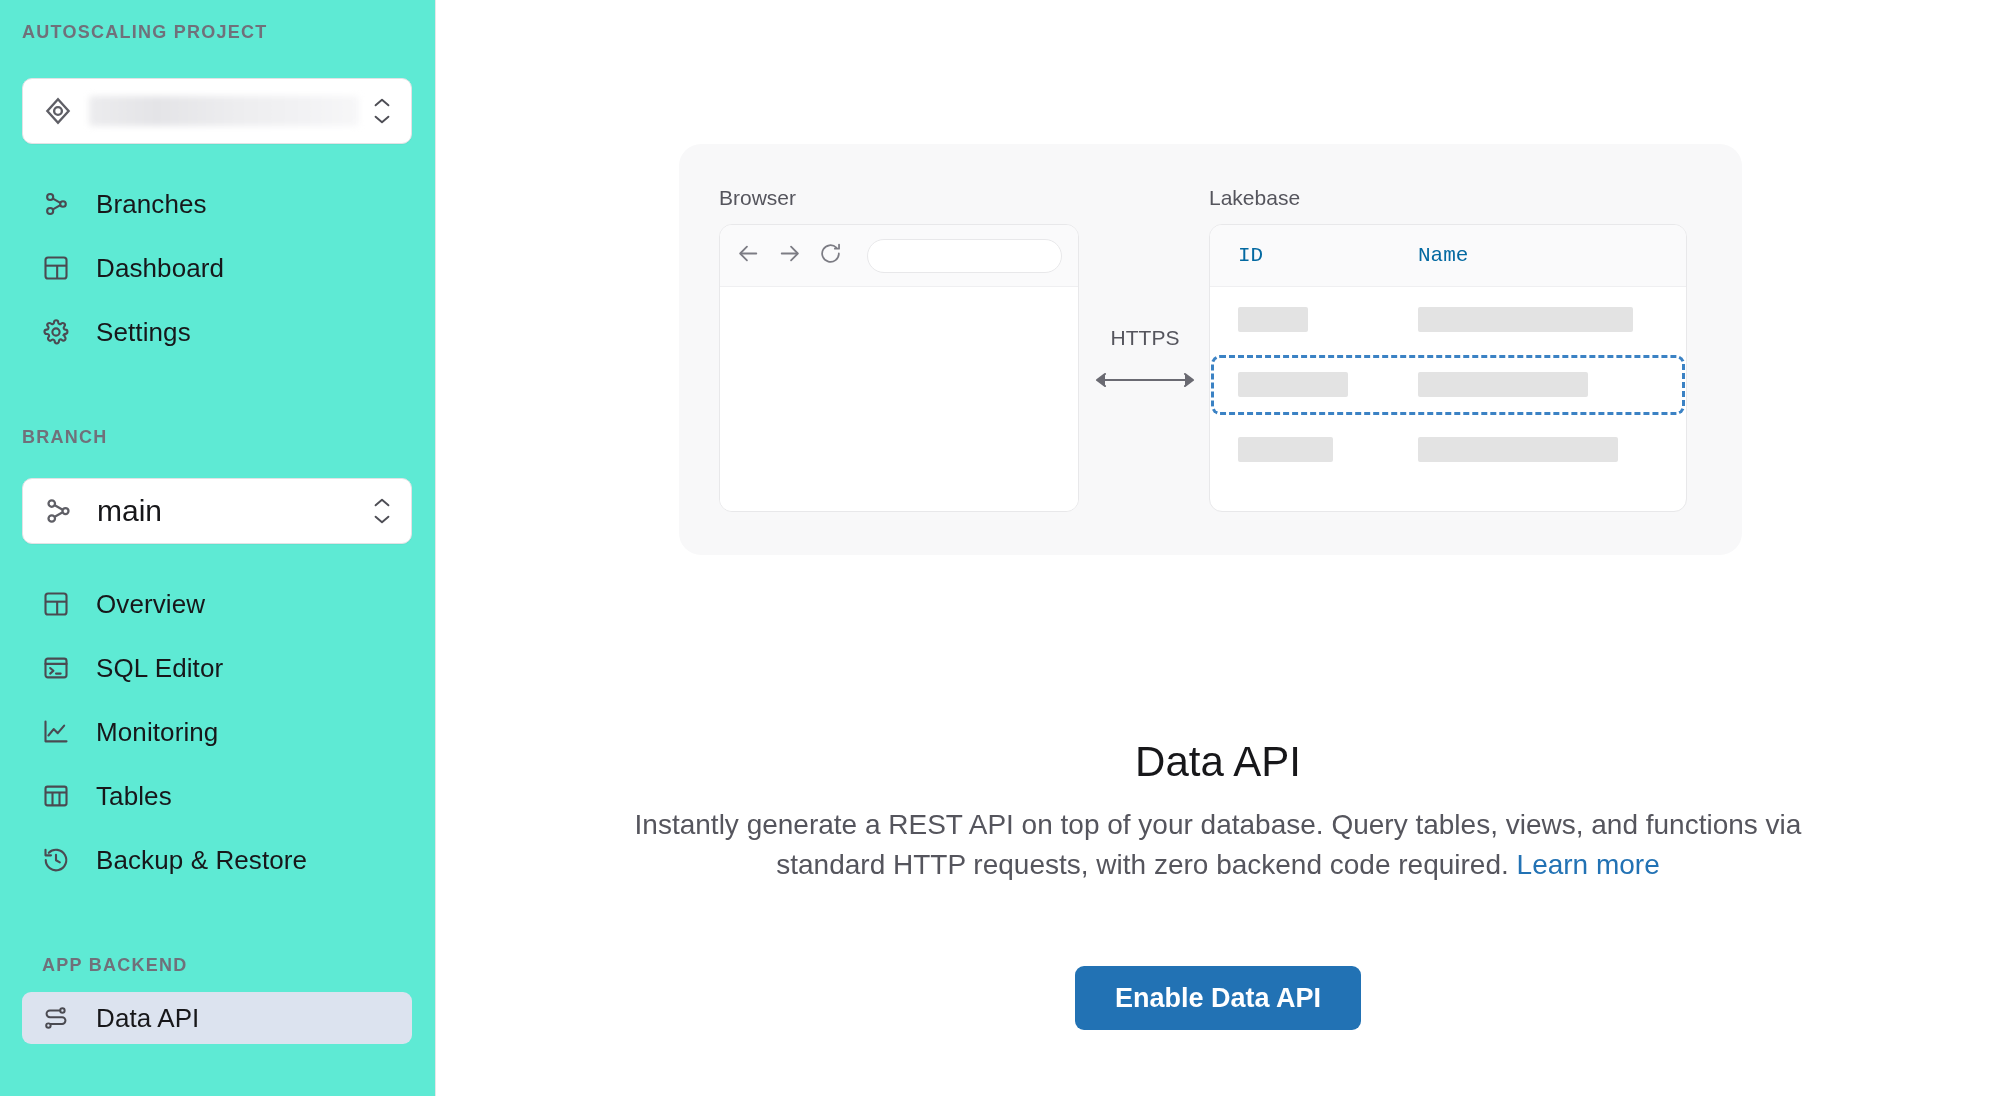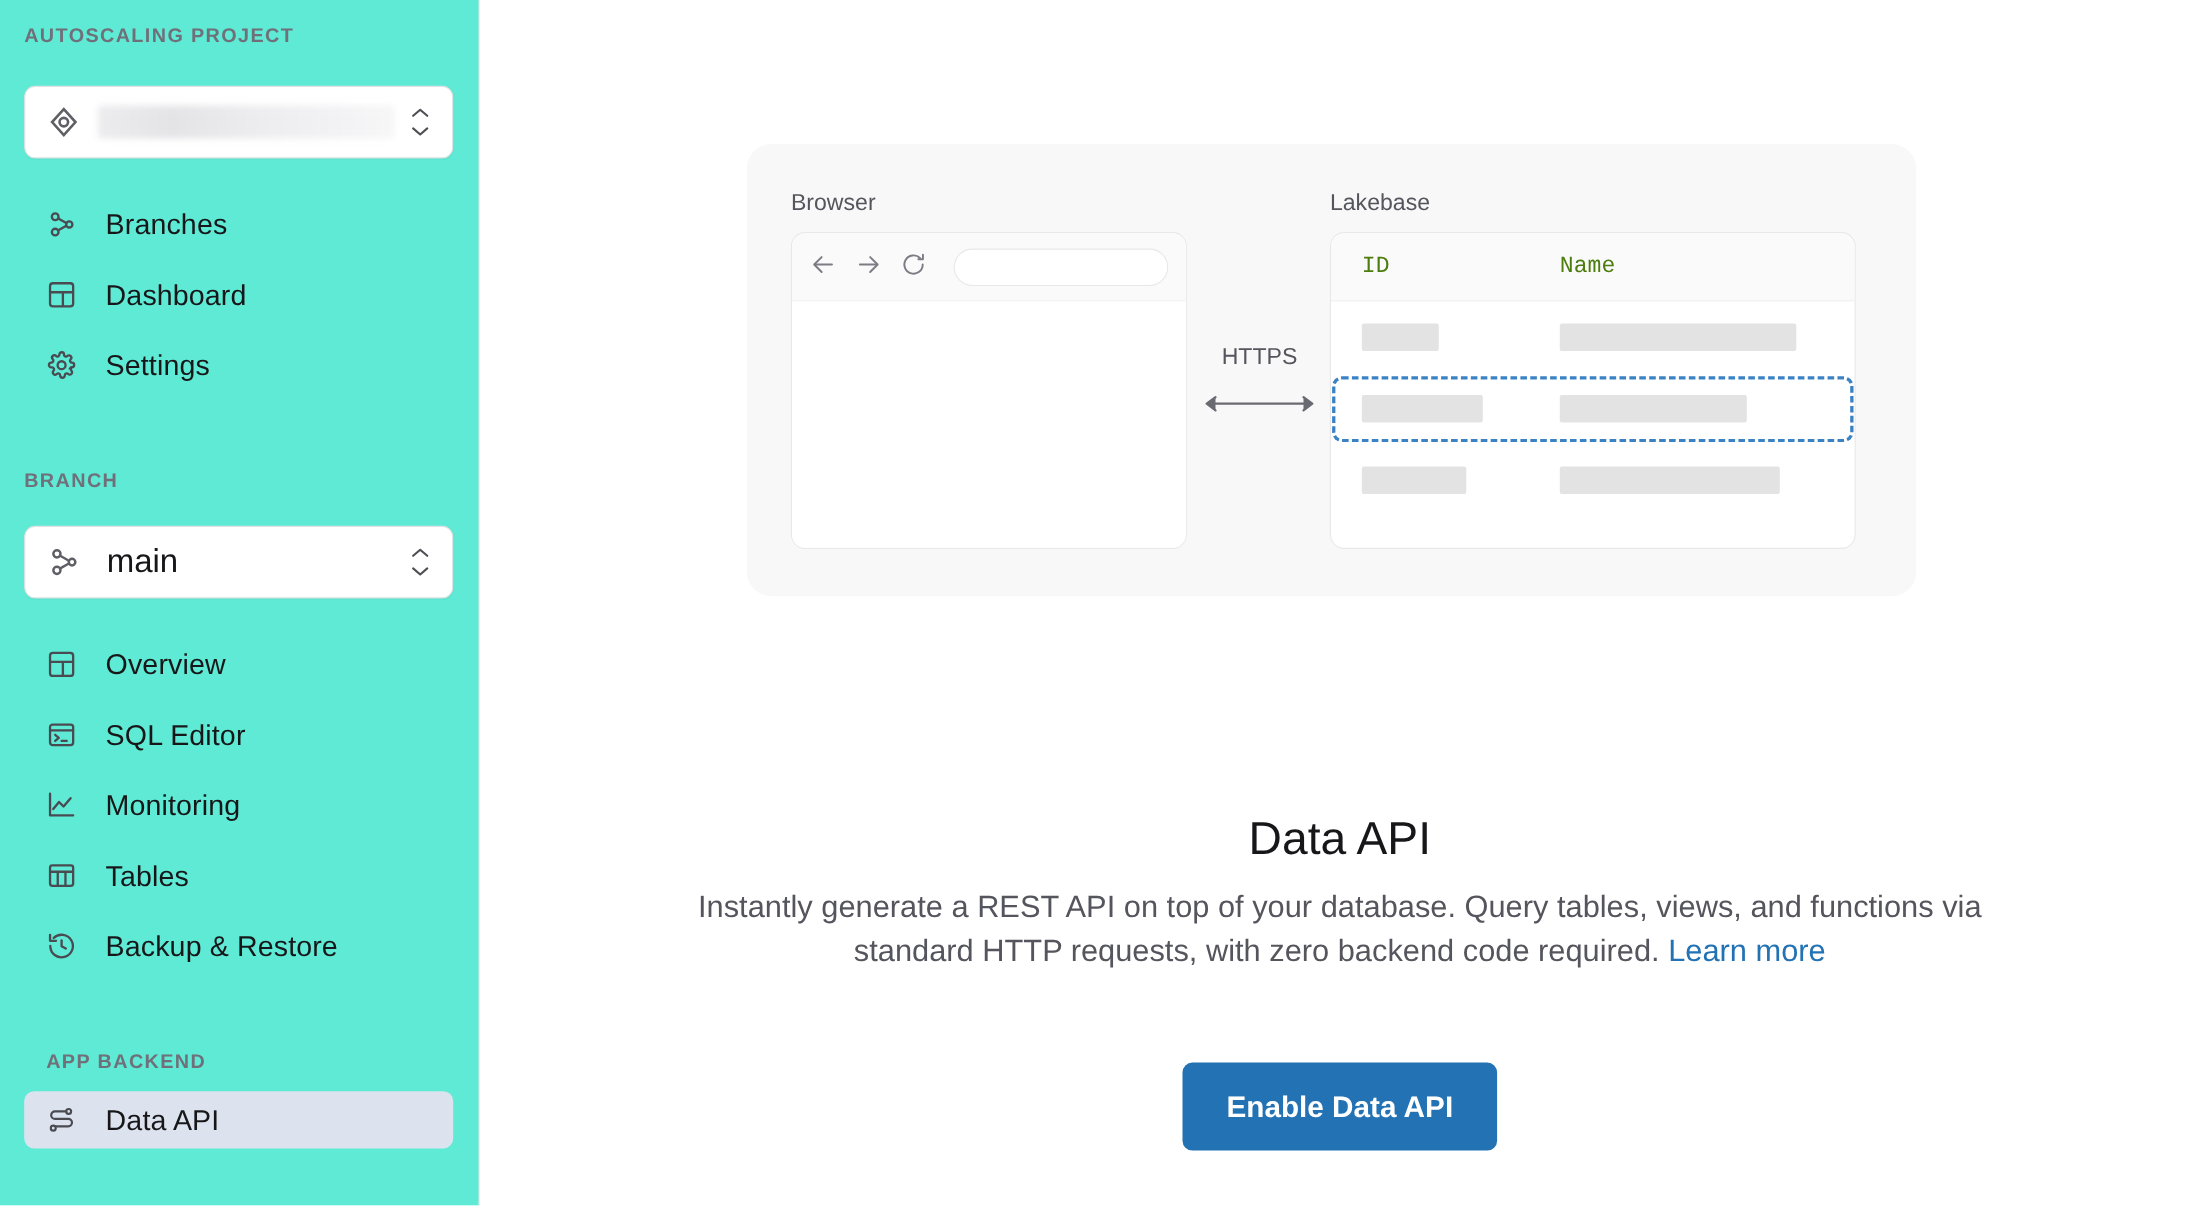--- a/index.html
+++ b/index.html
@@ -86,21 +86,21 @@
   
   .main {
     flex: 1 1 auto;
     height: 1096px;
     background: #ffffff;
     position: relative;
   }
   .hero-card {
     position: absolute;
     left: 243px;
-    top: 131px;
+    top: 144px;
     width: 1063px;
     height: 411px;
     background: #f8f8f9;
     border-radius: 22px;
     display: flex;
     align-items: flex-start;
   }
   .panel-label {
     font-size: 21px;
     color: #55555d;
@@ -155,21 +155,21 @@
   }
   .lb-header {
     height: 62px;
     background: #fafafb;
     border-bottom: 1px solid #efeff1;
     display: flex; align-items: center;
   }
   .lb-header .th {
     font-family: "Liberation Mono", monospace;
     font-size: 21px;
-    color: #4d7c0f;
+    color: #0369a1;
   }
   .th-id   { margin-left: 28px; width: 180px; }
   .th-name { margin-left: 0; }
   .lb-rows { position: relative; }
   .lb-row {
     height: 65px;
     display: flex; align-items: center;
     position: relative;
   }
   .cell-id   { margin-left: 28px; }
@@ -210,21 +210,21 @@
   }
   .cta {
     background: #2272b4;
     color: #ffffff;
     border: none;
     border-radius: 9px;
     font-size: 27px;
     font-weight: 700;
     font-family: "Liberation Sans", sans-serif;
     padding: 0 40px;
-    height: 80px;
+    height: 64px;
     cursor: pointer;
   }
 </style>
 </head>
 <body>
 
 <div class="app">
 
   <aside class="sidebar">
 

